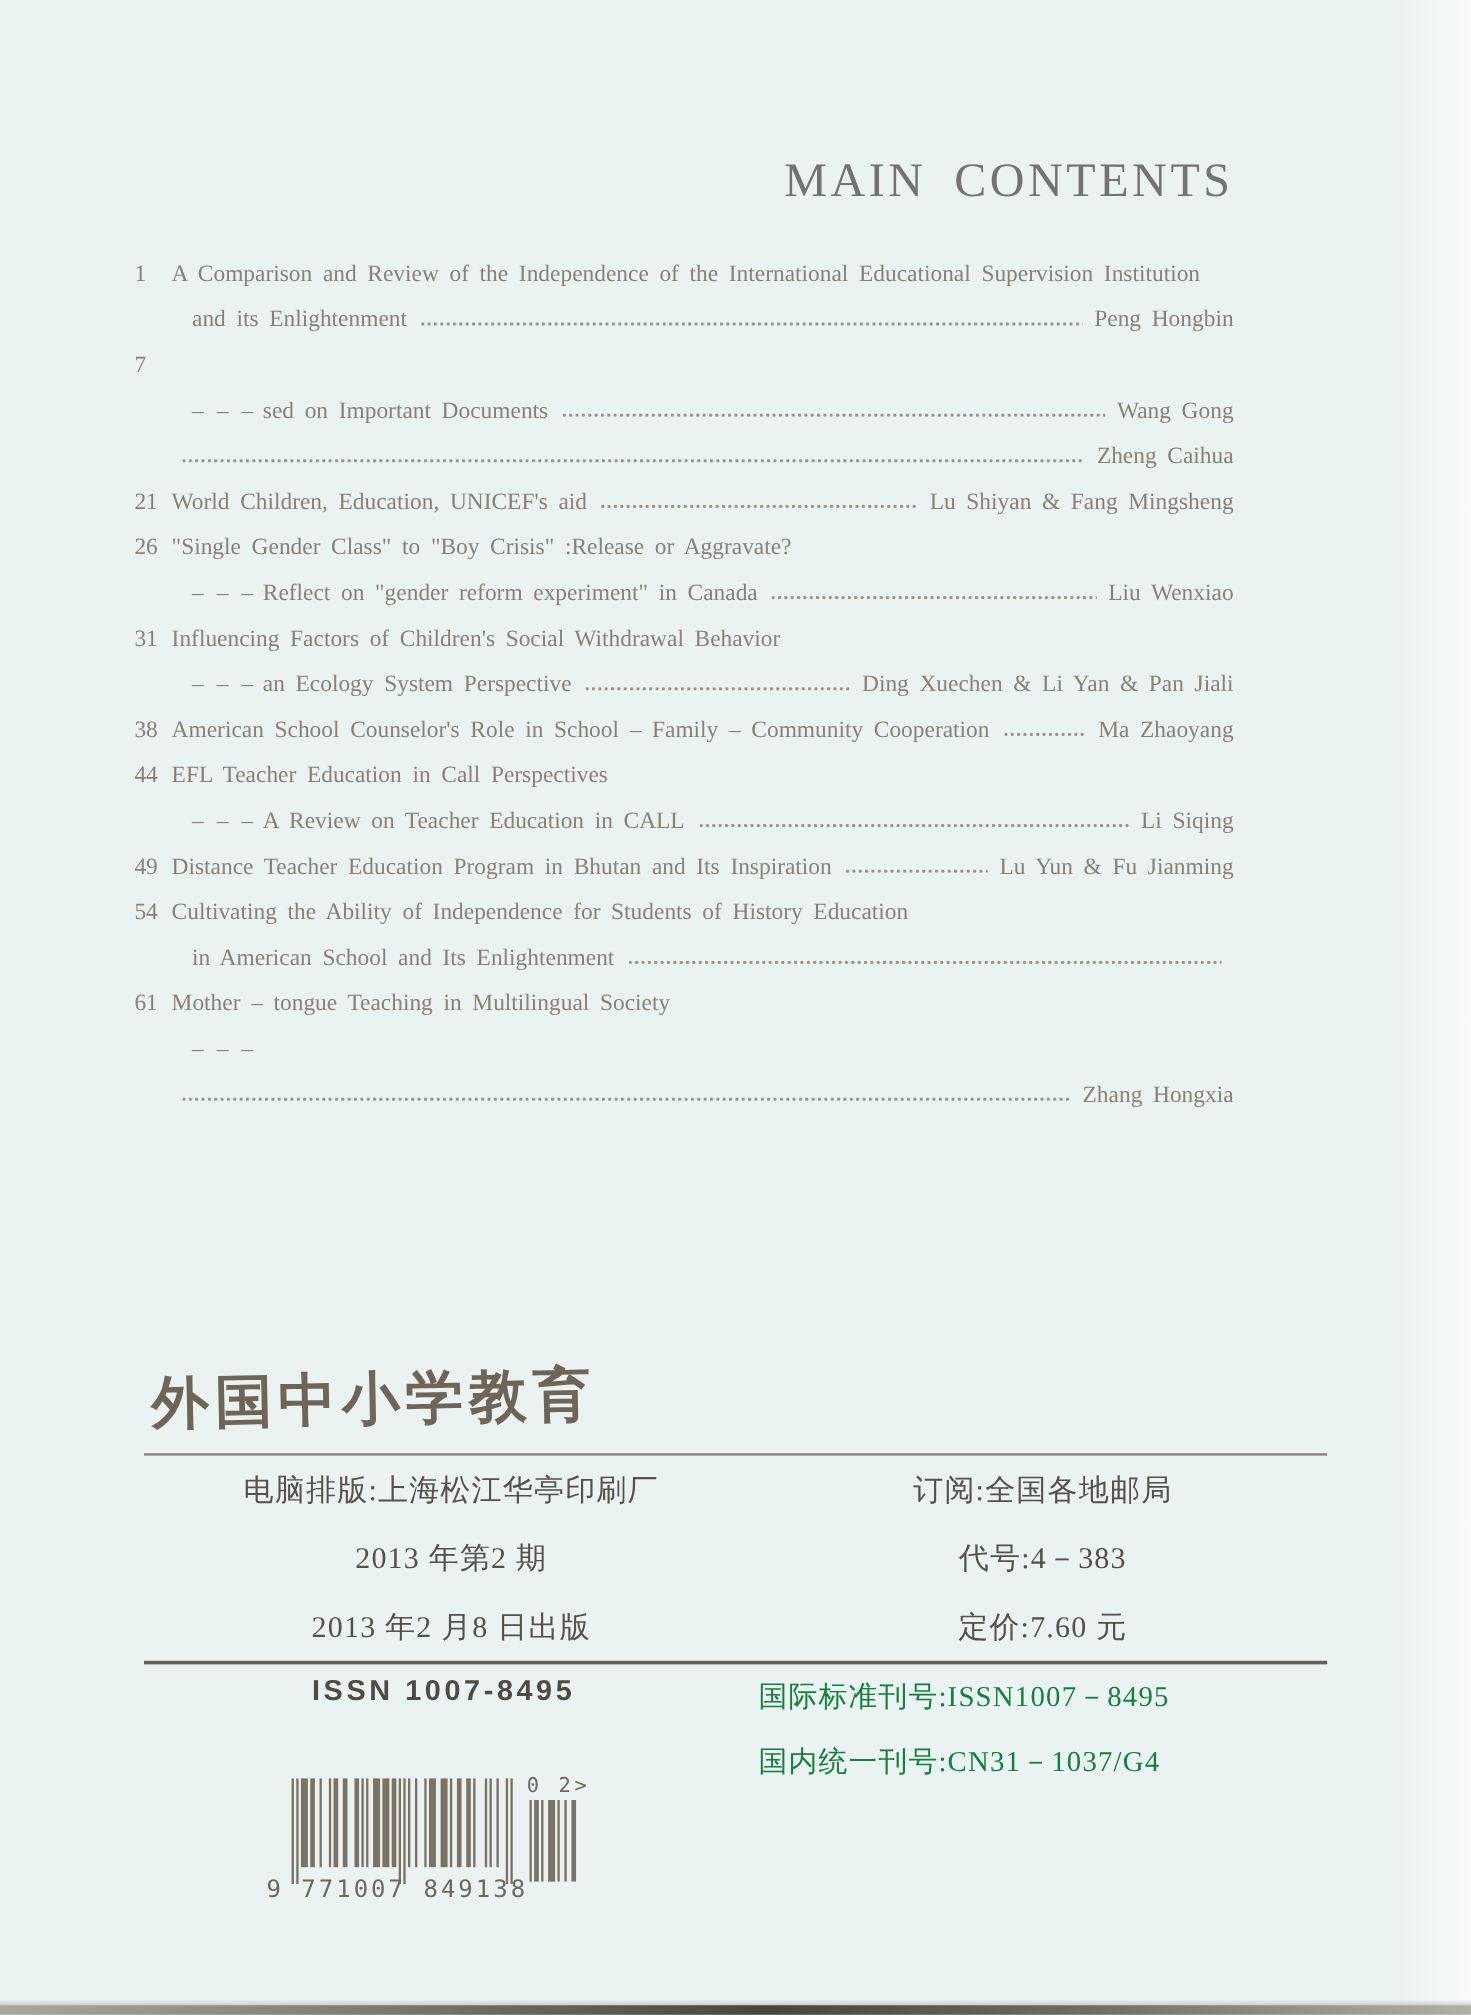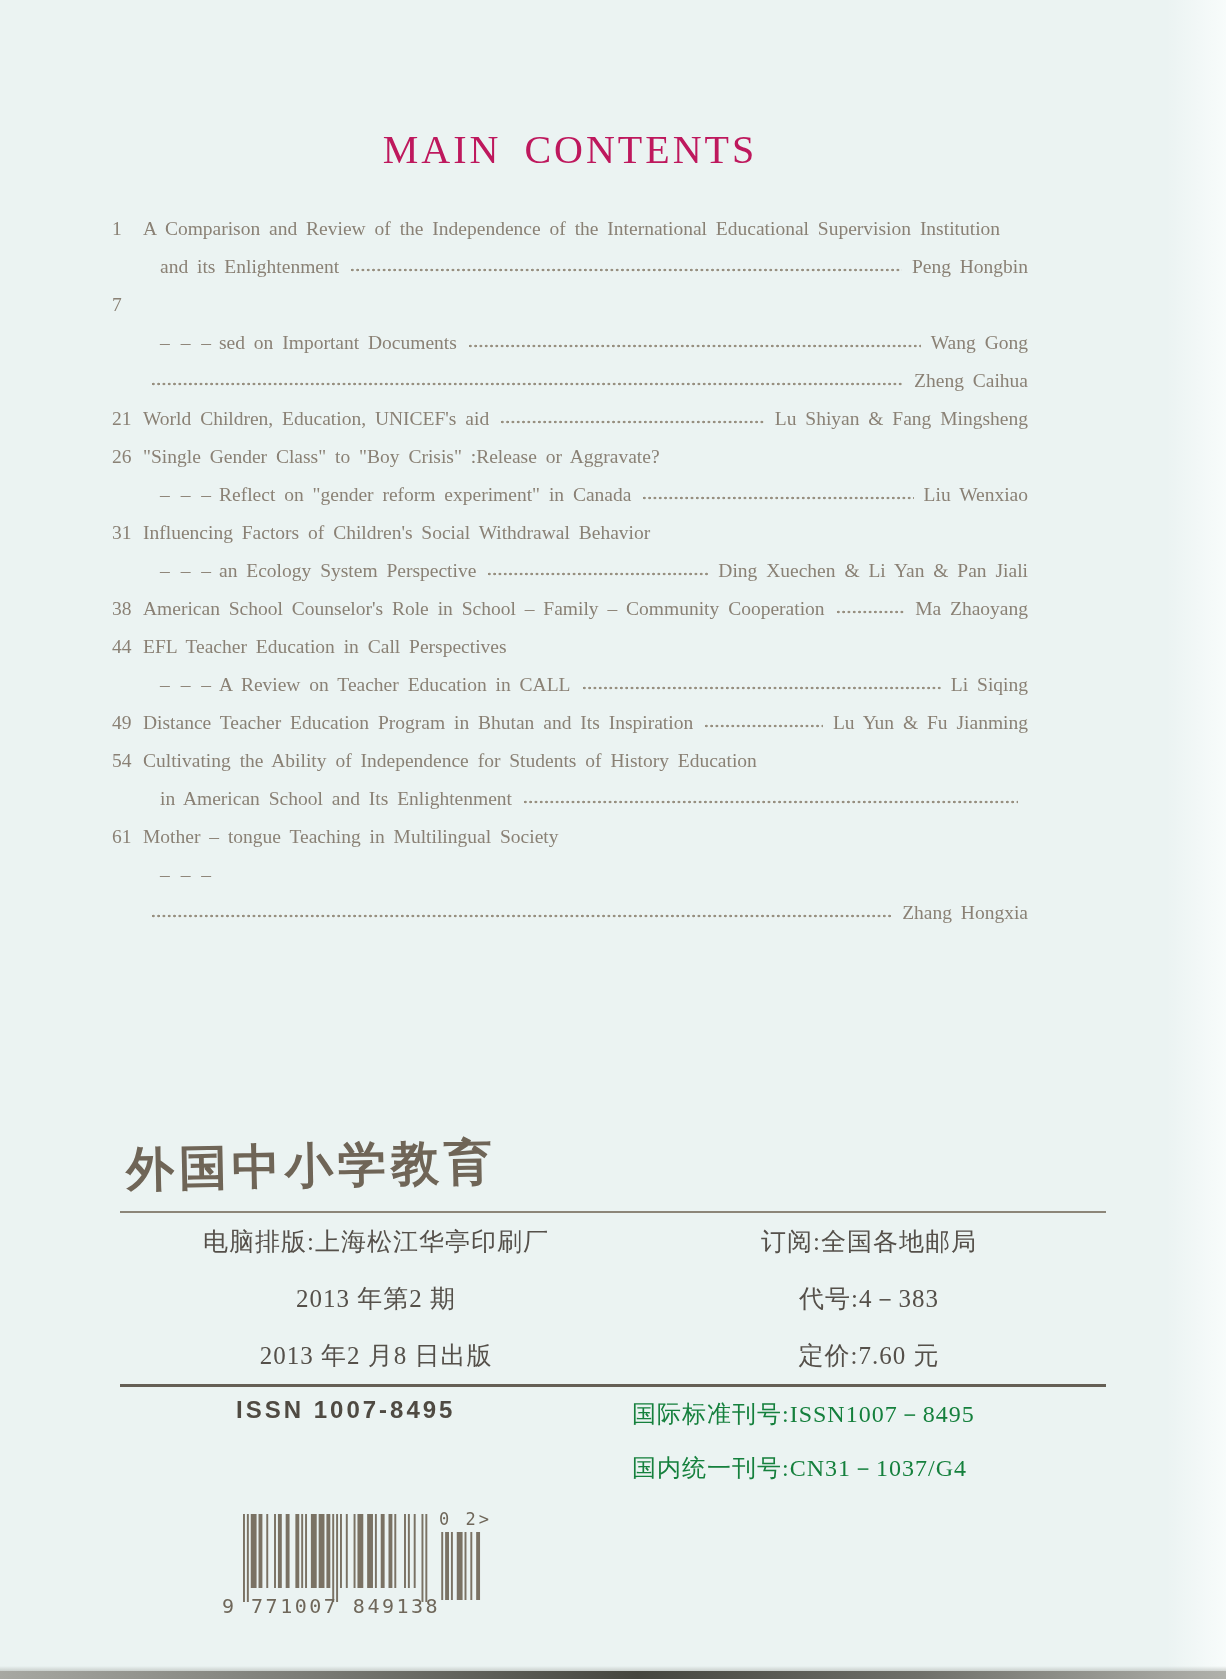--- a/index.html
+++ b/index.html
@@ -12,22 +12,22 @@
   .edge-right{position:absolute;top:0;right:0;bottom:0;width:60px;
     background:linear-gradient(to left, rgba(252,255,254,.75), rgba(252,255,254,0));}
   .edge-bottom{position:absolute;left:0;right:0;bottom:0;height:8px;
     background:linear-gradient(to right,#a7a8a2 0%,#7b7c76 25%,#45463f 52%,#6f706a 75%,#b0b1ab 100%);}
   .edge-bottom-soft{position:absolute;left:0;right:0;bottom:8px;height:5px;
     background:linear-gradient(to top, rgba(140,142,135,.35), rgba(140,142,135,0));}
 
   
   .contents{position:absolute;left:112px;top:130px;width:916px;color:#8a8175;}
   .main-title{
-    text-align:center;font-size:40px;font-weight:400;letter-spacing:3px;
-    color:#be185d;margin:0 0 40px 0;line-height:1;word-spacing:10px;
+    text-align:right;font-size:40px;font-weight:400;letter-spacing:3px;
+    color:#737373;margin:0 0 40px 0;line-height:1;word-spacing:10px;
   }
   .toc-line{
     display:flex;align-items:baseline;height:38px;line-height:38px;
     font-size:19.5px;word-spacing:4px;white-space:nowrap;color:#8a8175;
   }
   .num{display:inline-block;width:31px;flex:none;}
   .ind-cont{display:inline-block;width:48px;flex:none;}
   .ind-dots{display:inline-block;width:40px;flex:none;}
   .dash{margin-right:7px;letter-spacing:1px;}
   .leader{
@@ -45,28 +45,28 @@
     font-family:"Liberation Serif", serif;
   }
   .pub-info{position:absolute;left:120px;top:1211px;width:986px;color:#55504a;}
   .rule-top{height:0;border-top:2px solid #8c8679;}
   .rule-bottom{height:0;border-top:3px solid #655f55;}
   .pub-row{display:flex;height:57px;align-items:center;font-size:25px;letter-spacing:1px;text-align:center;}
   .pub-left{width:512px;flex:none;}
   .pub-right{flex:1;}
 
   .issn-label{
-    position:absolute;left:236px;top:1396px;font-family:"Liberation Sans", sans-serif;
+    position:absolute;left:260px;top:1396px;font-family:"Liberation Sans", sans-serif;
     font-weight:bold;font-size:24px;letter-spacing:3px;color:#4f4a42;
   }
   .reg-no{position:absolute;left:632px;font-size:24px;color:#15803d;letter-spacing:1px;}
   .reg-no.intl{top:1398px;}
   .reg-no.domestic{top:1452px;}
 
-  .barcode-wrap{position:absolute;left:220px;top:1512px;width:270px;height:106px;}
+  .barcode-wrap{position:absolute;left:220px;top:1480px;width:270px;height:106px;}
   .barcode-wrap svg{display:block;}
   .bc-num{
     font-family:"DejaVu Sans Mono", monospace;font-size:20px;letter-spacing:2.5px;
     fill:#6f675a;
   }
   .bc-addon{
     font-family:"DejaVu Sans Mono", monospace;font-size:17px;letter-spacing:3px;
     fill:#6f675a;
   }
 </style>

